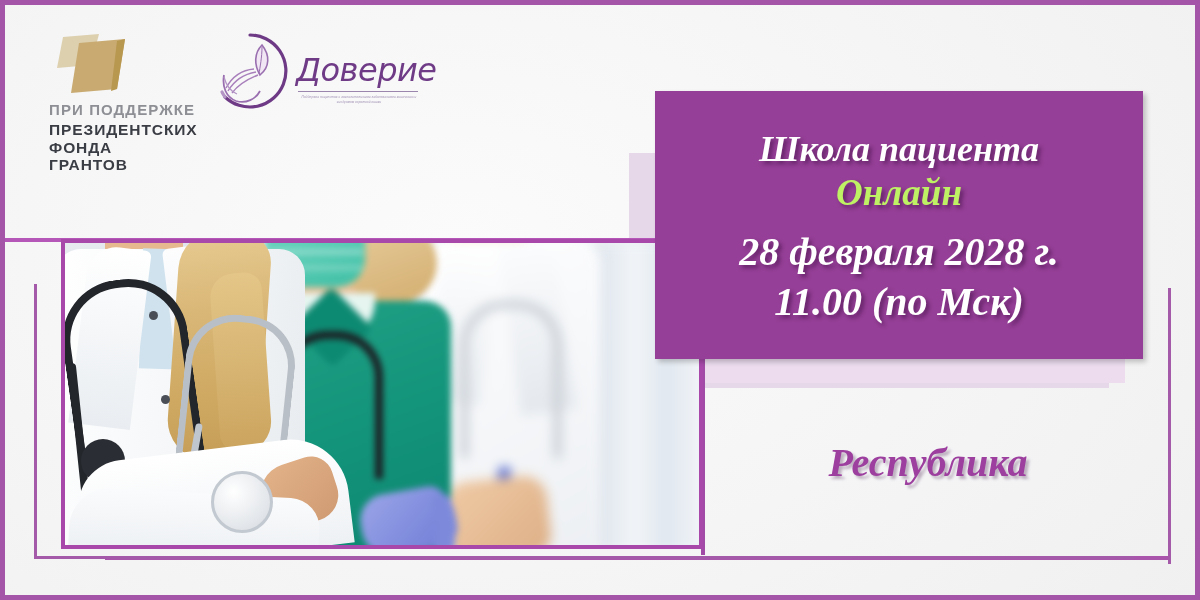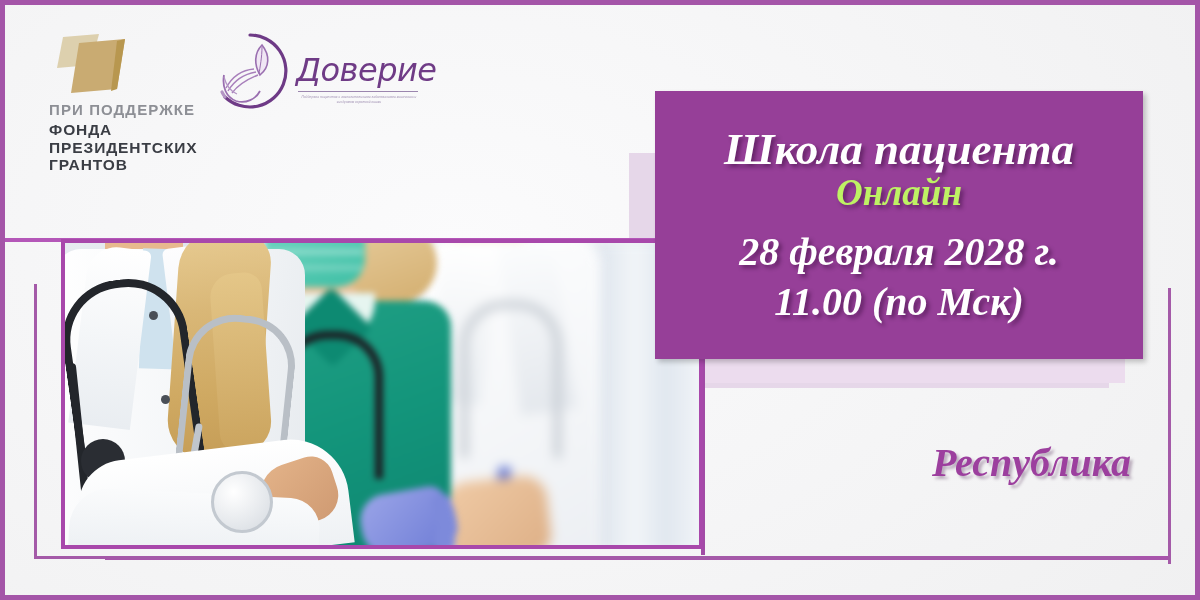--- a/index.html
+++ b/index.html
@@ -150,21 +150,21 @@
   .title-box{
     position:absolute;left:650px;top:86px;width:488px;height:268px;
     background:#963f98;
     box-shadow:3px 3px 5px rgba(0,0,0,.22);
     display:flex;flex-direction:column;align-items:center;justify-content:center;
     text-align:center;
   }
   .t-main{
     font-family:"Liberation Serif", serif;
     font-style:italic;font-weight:700;color:#ffffff;
-    font-size:45px;line-height:50px;
+    font-size:36px;line-height:50px;
     text-shadow:3px 3px 4px rgba(40,0,45,.45);
     text-align:right;
   }
   .t-sub{
     font-family:"Liberation Serif", serif;
     font-style:italic;font-weight:700;color:#bef264;
     font-size:37px;line-height:42px;margin-top:-2px;
     text-shadow:3px 3px 4px rgba(40,0,45,.45);
   }
   .t-date{
@@ -182,21 +182,21 @@
   }
 
   
   .region{
     position:absolute;left:706px;top:432px;width:420px;
     font-family:"Liberation Serif", serif;
     font-style:italic;font-weight:700;
     color:#9c3f9e;font-size:40px;line-height:52px;
     text-shadow:3px 3px 3px rgba(120,90,125,.45);
   }
-  .region .l1{display:block;text-align:right;padding-left:14px;}
+  .region .l1{display:block;text-align:center;padding-left:14px;}
   .region .l2{display:block;text-align:left;padding-left:66px;}
 </style>
 </head>
 <body>
 
 <div class="poster">
 
   <div class="lav-plate"></div>
   <div class="lav-strip"></div>
   <div class="hline-mid"></div>
@@ -207,22 +207,22 @@
 
   <div class="logo-block">
     <div class="pgf-mark">
       <svg width="96" height="66" viewBox="0 0 96 66" aria-hidden="true">
         <path d="M8 6 L44 3 L36 34 L2 37 Z" fill="#ddd0ae"></path>
         <path d="M24 12 L70 8 L62 58 L16 62 Z" fill="#c9ab72"></path>
         <path d="M62 10 L70 8 L62 58 L56 60 Z" fill="#b8974f"></path>
       </svg>
     </div>
     <div class="pgf-line1">ПРИ ПОДДЕРЖКЕ</div>
+    <div class="pgf-big">ПРЕЗИДЕНТСКИХ</div>
     <div class="pgf-big">ФОНДА</div>
-    <div class="pgf-big">ПРЕЗИДЕНТСКИХ</div>
     <div class="pgf-big">ГРАНТОВ</div>
   </div>
 
   <div class="doverie">
     <div class="doverie-circle">
       <svg width="80" height="80" viewBox="0 0 80 80" aria-hidden="true">
         <path d="M40 4 a36 36 0 1 1 -25 62" fill="none" stroke="#6e3a86" stroke-width="3.2" stroke-linecap="round"></path>
         <path d="M15 66 a36 36 0 0 1 -3 -5" fill="none" stroke="#b394c4" stroke-width="3.2" stroke-linecap="round"></path>
         <path d="M52 14 C60 24 60 36 50 44 C44 34 44 22 52 14 Z" fill="#f0e6f4" stroke="#9a6fb0" stroke-width="1.6"></path>
         <path d="M52 16 C52 26 50 36 49 43" fill="none" stroke="#9a6fb0" stroke-width="1"></path>

